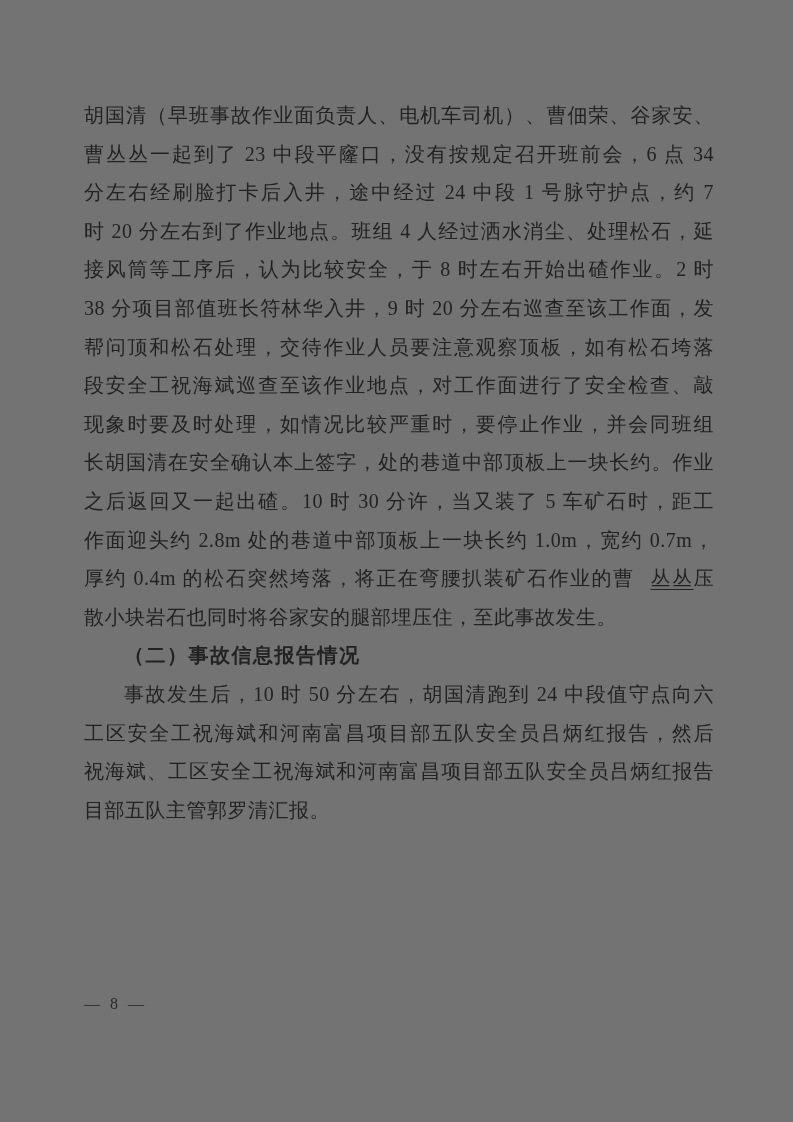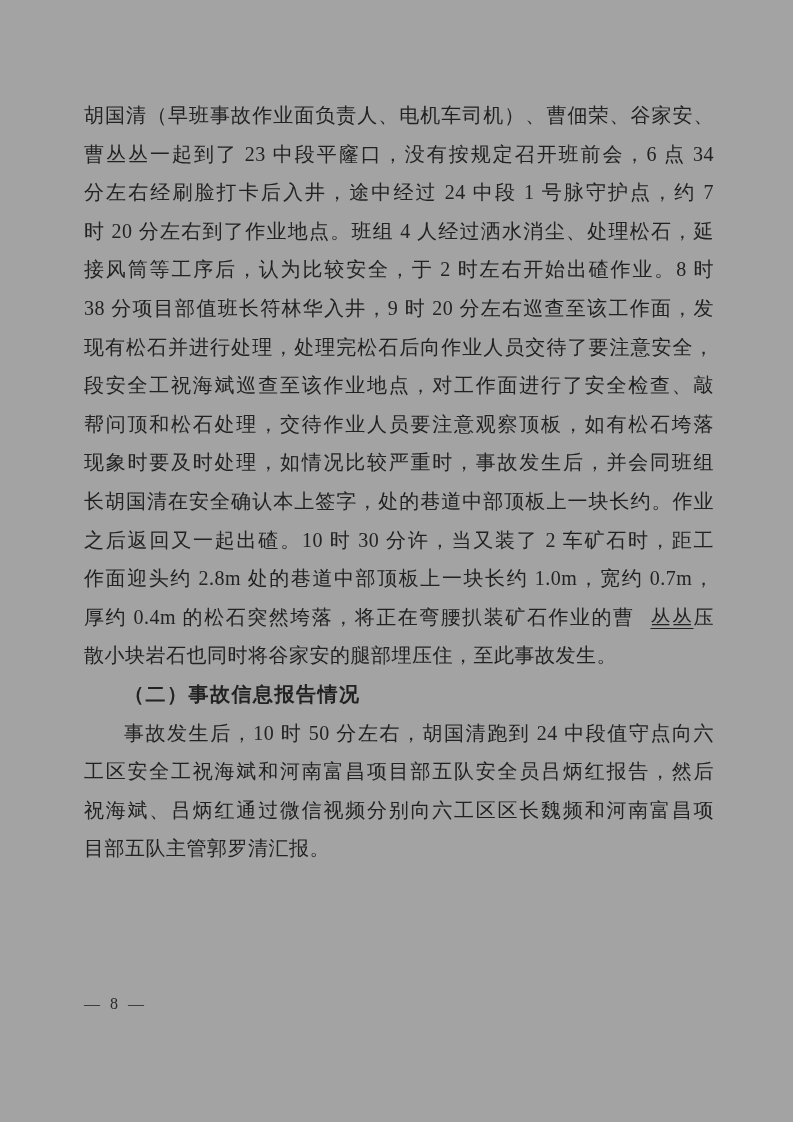--- a/index.html
+++ b/index.html
@@ -11,21 +11,21 @@
     width: 793px;
     height: 1122px;
     position: relative;
     overflow: hidden;
     font-family: "Liberation Serif", "DejaVu Serif", serif;
     color: #222222;
   }
   .page {
     position: absolute;
     inset: 0;
-    background: #a3a3a3;
+    background: #737373;
   }
   .doc-body {
     position: absolute;
     left: 84px;
     top: 96px;
     width: 630px;
     font-size: 20px;
     letter-spacing: 0.5px;
     line-height: 38.6px;
   }
@@ -61,31 +61,30 @@
 </style>
 </head>
 <body>
 
 <div class="page">
   <div class="doc-body">
       <div class="line just">胡国清（早班事故作业面负责人、电机车司机）、曹佃荣、谷家安、</div>
       <div class="line just">曹丛丛一起到了 23 中段平窿口，没有按规定召开班前会，6 点 34</div>
       <div class="line just">分左右经刷脸打卡后入井，途中经过 24 中段 1 号脉守护点，约 7</div>
       <div class="line just">时 20 分左右到了作业地点。班组 4 人经过洒水消尘、处理松石，延</div>
-      <div class="line just">接风筒等工序后，认为比较安全，于 2 时左右开始出碴作业。8 时</div>
+      <div class="line just">接风筒等工序后，认为比较安全，于 8 时左右开始出碴作业。2 时</div>
       <div class="line just">38 分项目部值班长符林华入井，9 时 20 分左右巡查至该工作面，发</div>
-      <div class="line just">现有松石并进行处理，处理完松石后向作业人员交待了要注意安全，</div>
+      <div class="line just">帮问顶和松石处理，交待作业人员要注意观察顶板，如有松石垮落</div>
       <div class="line just">段安全工祝海斌巡查至该作业地点，对工作面进行了安全检查、敲</div>
-      <div class="line just">帮问顶和松石处理，交待作业人员要注意观察顶板，如有松石垮落</div>
-      <div class="line just">现象时要及时处理，如情况比较严重时，事故发生后，并会同班组</div>
+      <div class="line just">现象时要及时处理，如情况比较严重时，要停止作业，并会同班组</div>
       <div class="line just">长胡国清在安全确认本上签字，处的巷道中部顶板上一块长约。作业</div>
-      <div class="line just">之后返回又一起出碴。10 时 30 分许，当又装了 2 车矿石时，距工</div>
+      <div class="line just">之后返回又一起出碴。10 时 30 分许，当又装了 5 车矿石时，距工</div>
       <div class="line just">作面迎头约 2.8m 处的巷道中部顶板上一块长约 1.0m，宽约 0.7m，</div>
       <div class="line just">厚约 0.4m 的松石突然垮落，将正在弯腰扒装矿石作业的曹<u>丛丛</u>压</div>
       <div class="line">散小块岩石也同时将谷家安的腿部埋压住，至此事故发生。</div>
       <div class="line ind head">（二）事故信息报告情况</div>
       <div class="line just ind">事故发生后，10 时 50 分左右，胡国清跑到 24 中段值守点向六</div>
       <div class="line just">工区安全工祝海斌和河南富昌项目部五队安全员吕炳红报告，然后</div>
-      <div class="line just">祝海斌、吕炳红通过微信视频分别向六工区区长魏频和河南富昌项</div>
+      <div class="line just">祝海斌、工区安全工祝海斌和河南富昌项目部五队安全员吕炳红报告</div>
       <div class="line">目部五队主管郭罗清汇报。</div>
     </div>
   <div class="footer">— 8 —</div>
 </div>
 
 </body></html>

